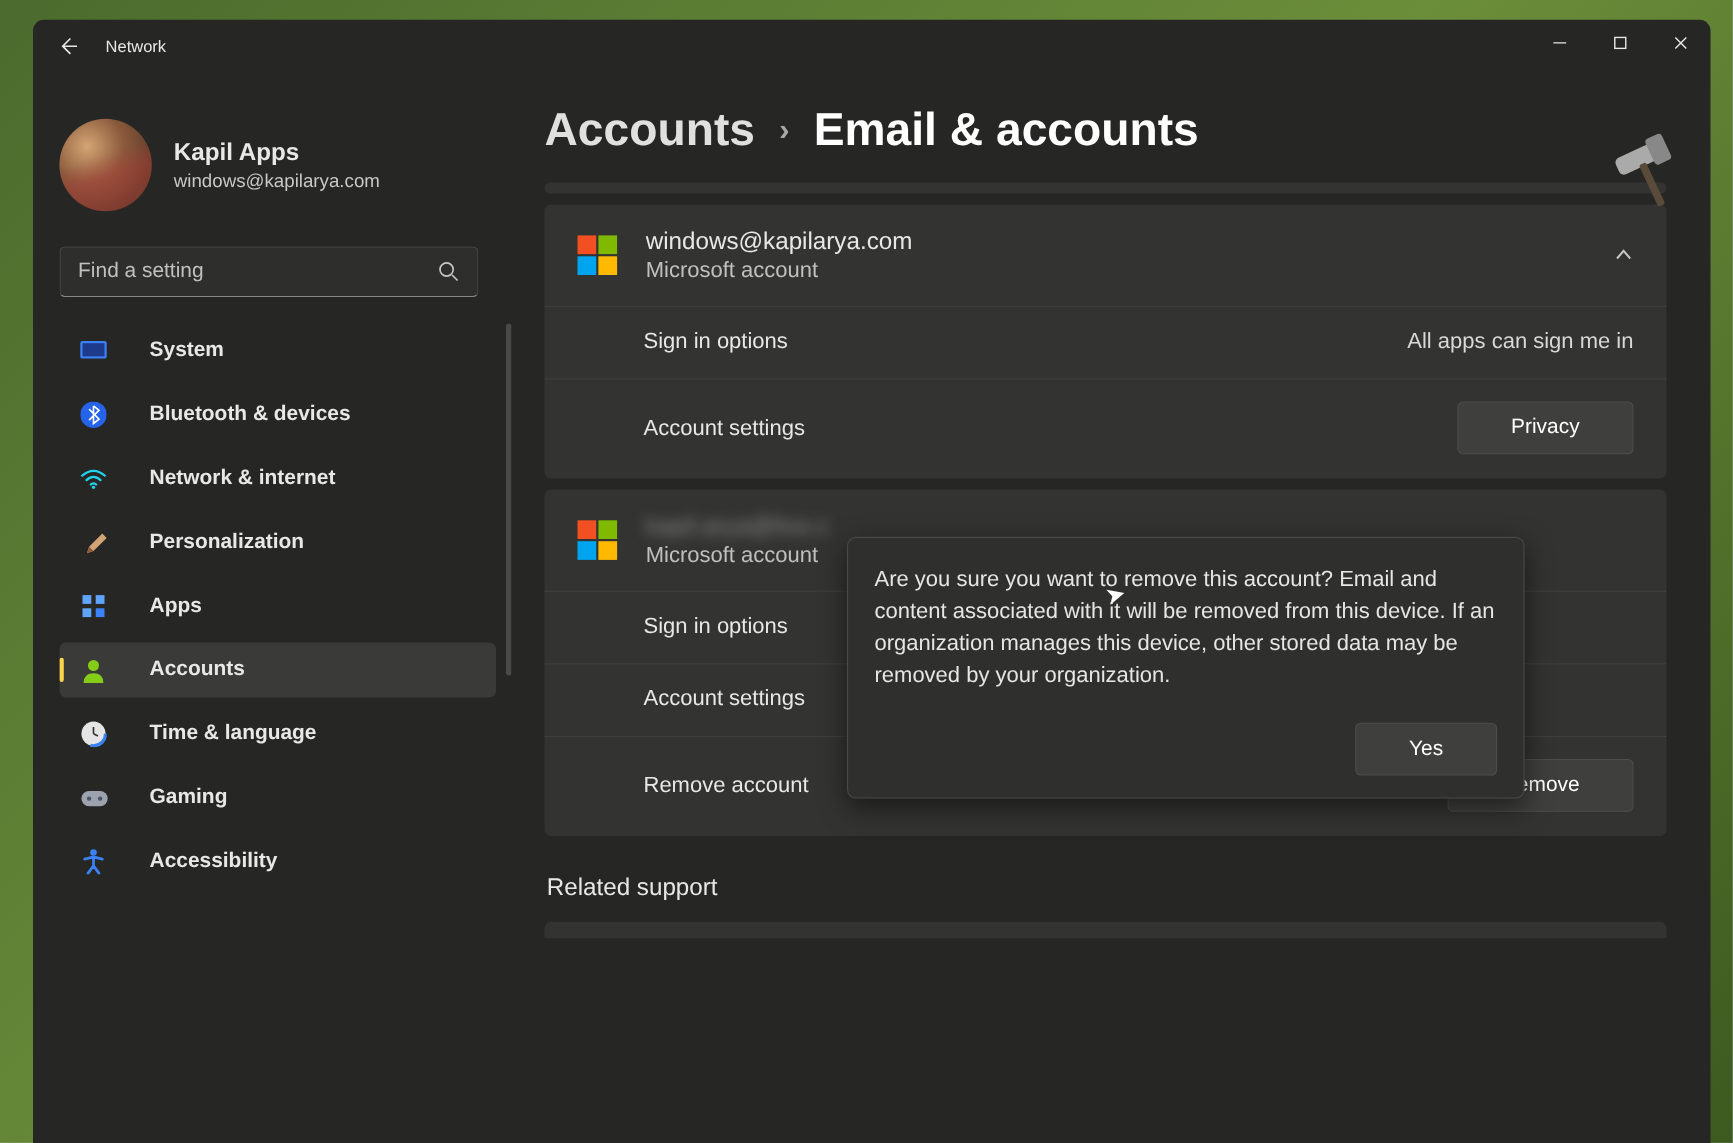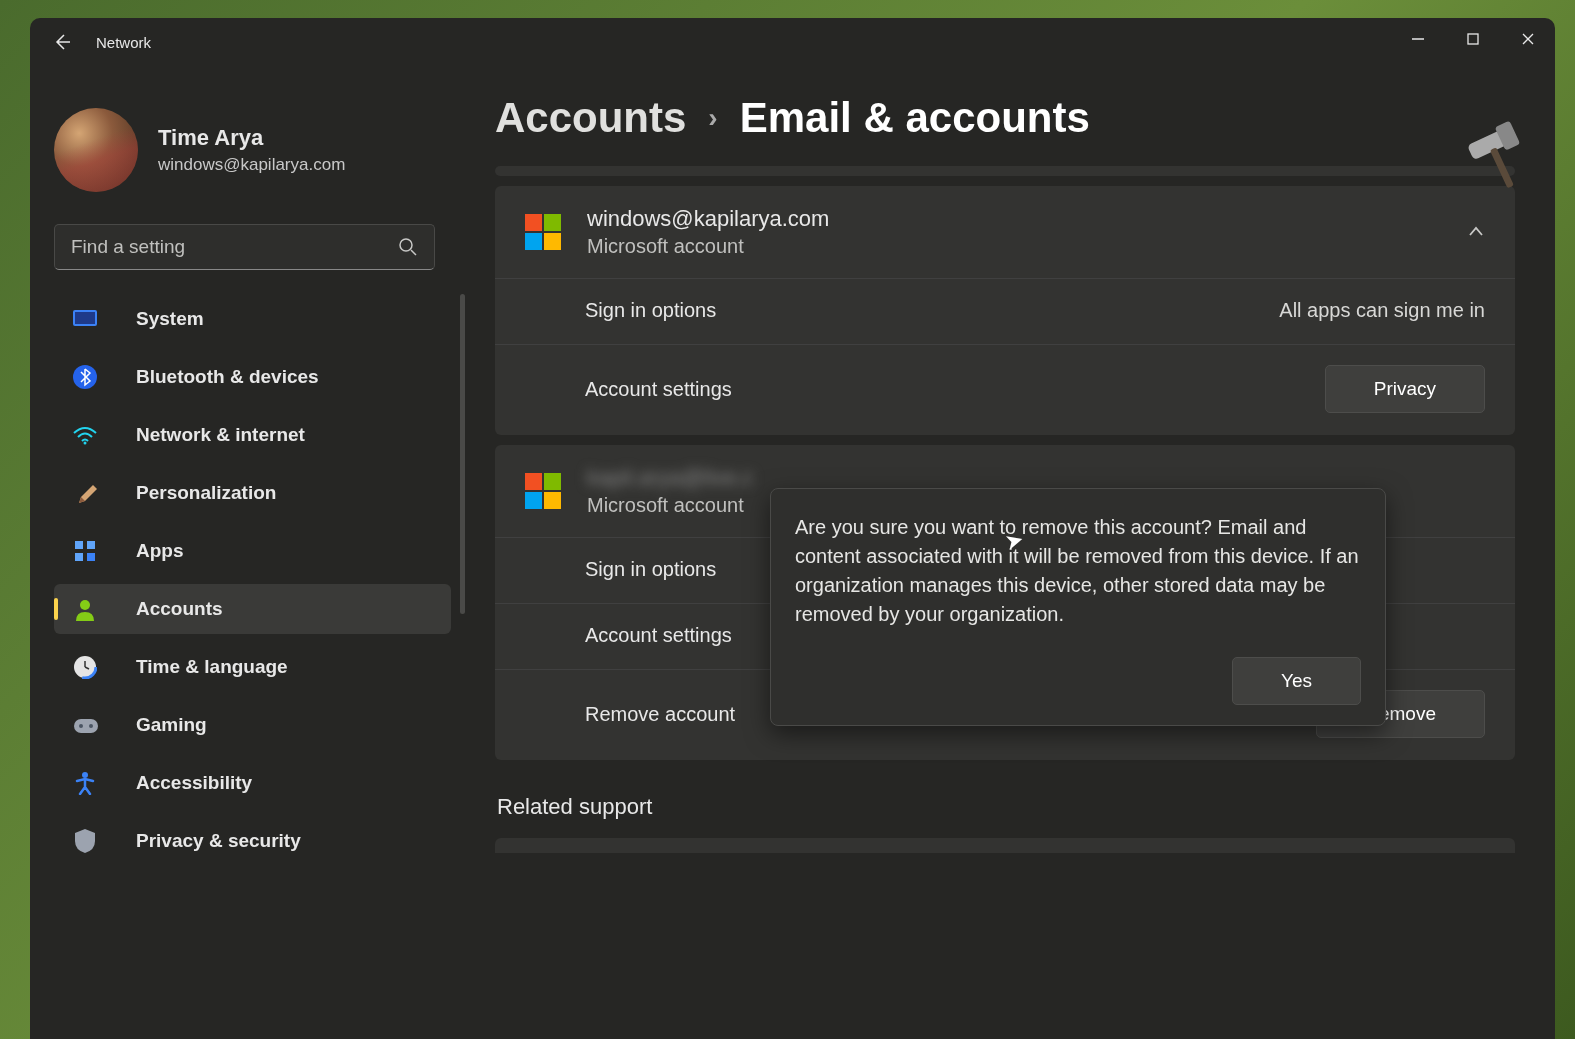--- a/index.html
+++ b/index.html
@@ -131,21 +131,21 @@
           </svg>
         </div>
     </div>
   </div>
 
   <div class="content">
     <div class="sidebar">
       <div class="profile">
         <div class="avatar"></div>
         <div>
-          <div class="profile-name">Time Arya</div>
+          <div class="profile-name">Kapil Apps</div>
           <div class="profile-email">windows@kapilarya.com</div>
         </div>
       </div>
       <div class="search-box">
         <input placeholder="Find a setting" style="">
         <svg width="20" height="20" viewBox="0 0 20 20">
             <circle cx="8" cy="8" r="6" stroke="#c8c8c6" stroke-width="1.5" fill="none"></circle>
             <line x1="13" y1="13" x2="18" y2="18" stroke="#c8c8c6" stroke-width="1.5"></line>
           </svg>
       </div>
@@ -227,28 +227,20 @@
           <span>Gaming</span>
         </div>
         <div class="nav-item">
           <span class="nav-icon">
               <svg width="24" height="24">
                 <circle cx="12" cy="4" r="3" fill="#3b82f6"></circle>
                 <path d="M4 10 L12 8 L20 10 M12 8 L12 16 M12 16 L7 23 M12 16 L17 23" stroke="#3b82f6" stroke-width="2.5" fill="none" stroke-linecap="round"></path>
               </svg>
             </span>
           <span>Accessibility</span>
-        </div>
-        <div class="nav-item">
-          <span class="nav-icon">
-              <svg width="22" height="26">
-                <path d="M11 1 L21 5 L21 13 Q21 22 11 25 Q1 22 1 13 L1 5 Z" fill="#9ca3af"></path>
-              </svg>
-            </span>
-          <span>Privacy &amp; security</span>
         </div>
         <div class="scroll-track"></div>
       </div>
     </div>
 
     <div class="main">
       <svg class="hammer" viewBox="0 0 60 60">
         <rect x="10" y="6" width="38" height="14" rx="4" fill="#aaa"></rect>
           <rect x="38" y="2" width="14" height="22" rx="3" fill="#888"></rect>
         <rect x="26" y="18" width="6" height="36" rx="2" fill="#5a4a3a"></rect>

